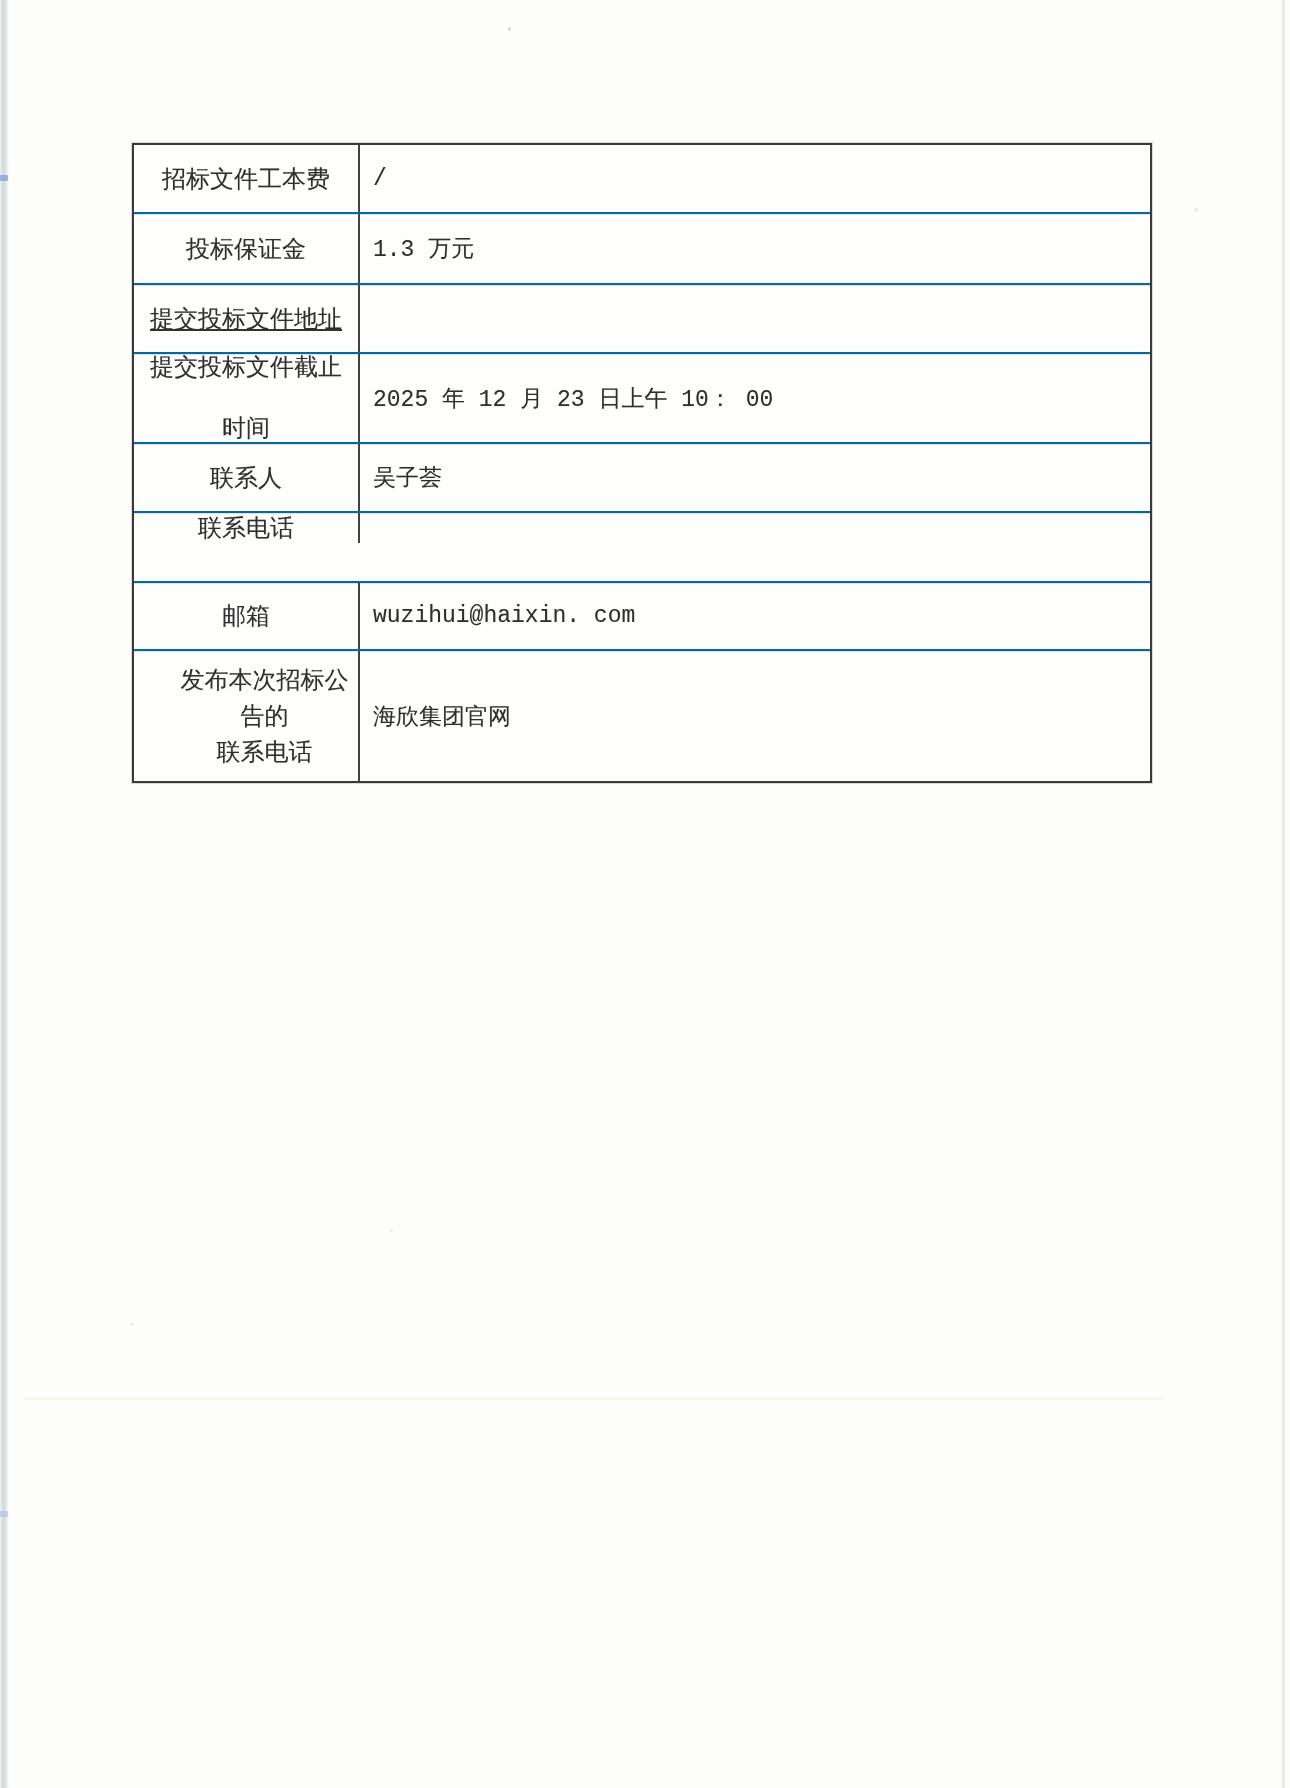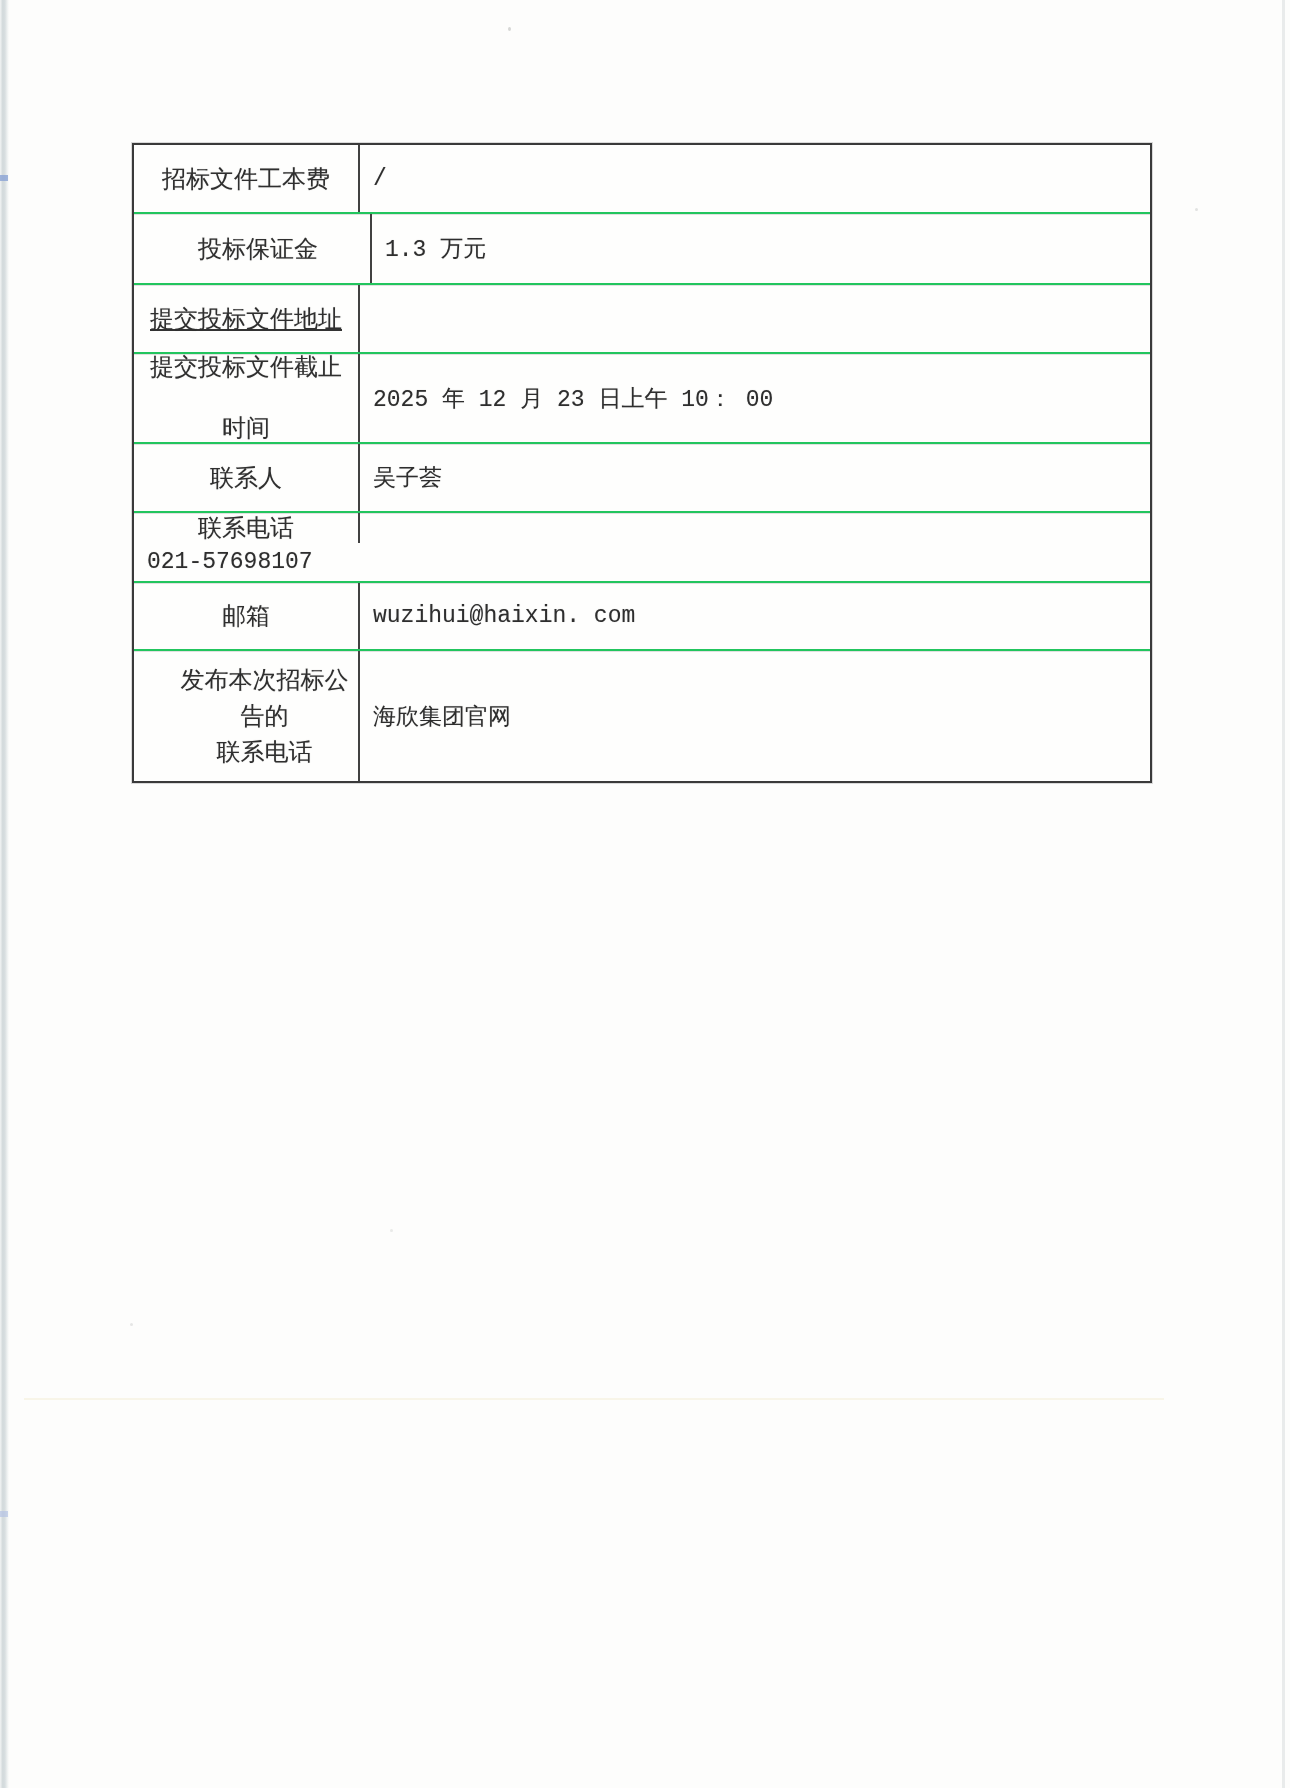--- a/index.html
+++ b/index.html
@@ -48,26 +48,26 @@
     width: 1020px; height: 640px;
     box-sizing: border-box;
     border: 2px solid #3a3a3a;
     box-shadow: 0 0 0 1px rgba(110,110,110,.25);
     background: #fefefd;
     display: flex; flex-direction: column;
   }
   .trow {
     display: flex;
     box-sizing: border-box;
-    border-bottom: 2px solid #22c55e;
+    border-bottom: 2px solid #0369a1;
     box-shadow: 0 1px 0 rgba(140,140,140,.25);
   }
   .trow:last-child { border-bottom: none; box-shadow: none; }
   .trow.r0 { height: 69px; }
-  .trow.r1 { height: 71px; padding-left: 12px; }
+  .trow.r1 { height: 71px; }
   .trow.r2 { height: 69px; text-decoration: underline; }
   .trow.r3 { height: 90px; }
   .trow.r4 { height: 69px; }
   .trow.r5 { height: 70px; flex-direction: column; }
   .trow.r6 { height: 68px; }
   .trow.r7 { flex: 1; }
 
   .lcell {
     width: 226px; box-sizing: border-box;
     border-right: 2px solid #414141;
@@ -138,21 +138,20 @@
     <div class="lcell">
       <span>联系人</span>
     </div>
     <div class="vcell">吴子荟</div>
   </div>
 
   <div class="trow r5">
     <div class="lcell">
       <span>联系电话</span>
     </div>
-    <div class="vcell">021-57698107</div>
   </div>
 
   <div class="trow r6">
     <div class="lcell">
       <span>邮箱</span>
     </div>
     <div class="vcell">wuzihui@haixin. com</div>
   </div>
 
   <div class="trow r7">

